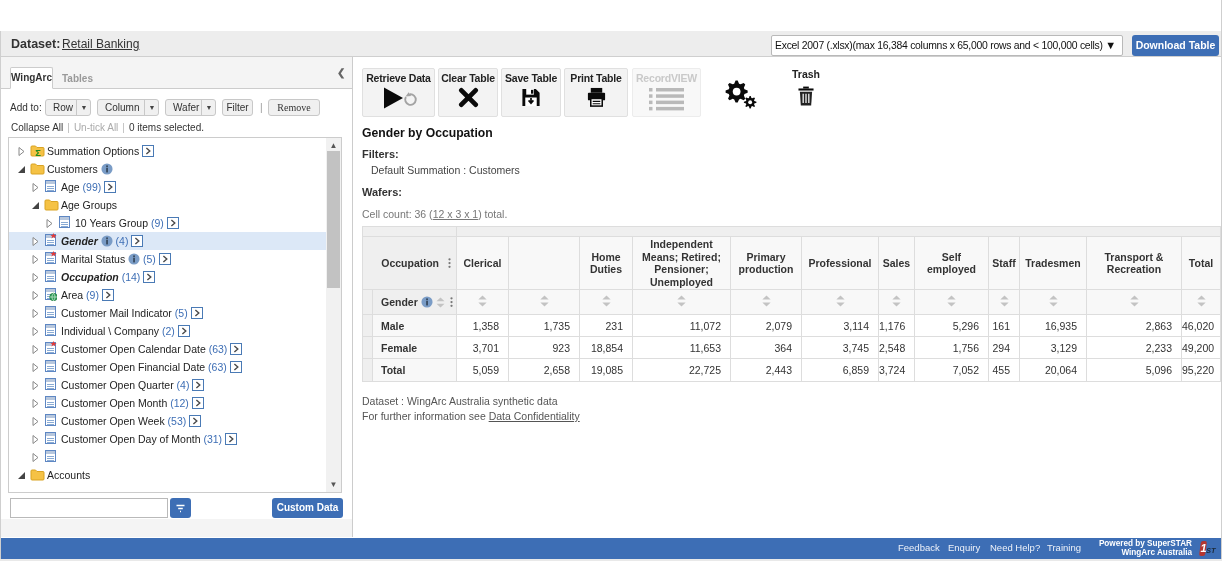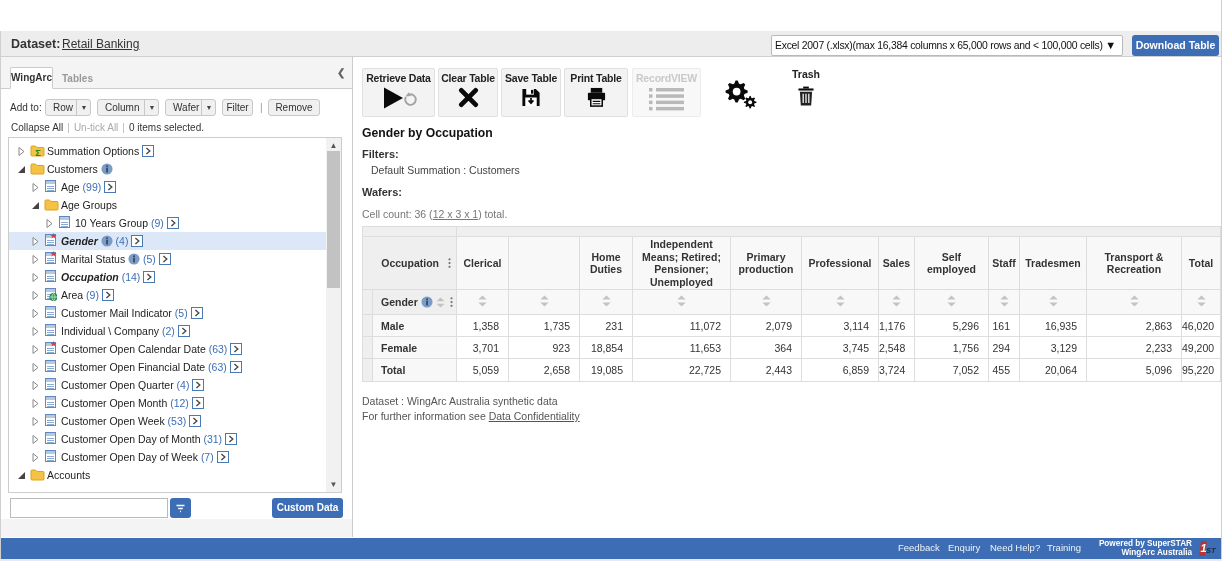--- a/index.html
+++ b/index.html
@@ -95,21 +95,21 @@
     <div id="lptop"></div>
     <div id="ftab">WingArc</div>
     <div id="ttab">Tables</div>
     <div id="pcollapse">❮</div>
     <div id="addto">Add to:</div>
     <div class="gbtn" style="left:45px; width:46px;"><span class="cap" style="width:30px;">Row</span><span class="dd">▼</span></div>
     <div class="gbtn" style="left:97px; width:62px;"><span class="cap" style="width:46px;">Column</span><span class="dd">▼</span></div>
     <div class="gbtn" style="left:165px; width:51px;"><span class="cap" style="width:35px;">Wafer</span><span class="dd">▼</span></div>
     <div class="gbtn" style="left:222px; width:31px; text-align:center; line-height:15px;">Filter</div>
     <div class="abs" style="left:260px; top:45px; color:#999; font-size:10px;">|</div>
-    <div class="gbtn" style="left:268px; width:52px; text-align:center; line-height:15px;">Remove</div>
+    <div class="gbtn" style="left:268px; width:52px; text-align:center; line-height:15px;font-family:Liberation Serif, serif;">Remove</div>
     <div id="colrow"><span class="a">Collapse All</span><span class="s">|</span><span class="d">Un-tick All</span><span class="s">|</span><span class="a">0 items selected.</span></div>
     <div id="tree">
         <div style="height:4px"></div>
         <div class="trow">
           <span class="in" style="left:8px"><svg class="arr-c" width="9" height="9" viewBox="0 0 9 9">
               <path d="M2 0.5 L7 4.5 L2 8.5 Z" fill="#fff" stroke="#888" stroke-width="1"></path>
             </svg></span>
           <span class="in" style="left:21px"><svg class="ic" width="15" height="13" viewBox="0 0 15 13" style="vertical-align:-2px;">
               <path d="M1 3 Q1 2 2 2 L5.5 2 L7 3.5 L13 3.5 Q14 3.5 14 4.5 L14 11 Q14 12 13 12 L2 12 Q1 12 1 11 Z" fill="#f5c245" stroke="#d9a323" stroke-width="1"></path>
               <rect x="4.5" y="4.5" width="7" height="7.5" fill="#f5c245"></rect>
@@ -397,24 +397,20 @@
           <span class="in" style="left:22px"><svg class="arr-c" width="9" height="9" viewBox="0 0 9 9">
               <path d="M2 0.5 L7 4.5 L2 8.5 Z" fill="#fff" stroke="#888" stroke-width="1"></path>
             </svg></span>
           <span class="in" style="left:35px"><svg class="ic" width="13" height="14" viewBox="0 0 13 14" shape-rendering="crispEdges" style="vertical-align:-2px;">
               <rect x="1" y="1" width="11" height="12" fill="#5e87c3"></rect>
               <rect x="2" y="2" width="9" height="10" fill="#fff"></rect>
               <rect x="2" y="2" width="9" height="3" fill="#b7c7dd"></rect>
               <rect x="3" y="6.5" width="7" height="1" fill="#8aabd4"></rect>
               <rect x="3" y="8.5" width="7" height="1" fill="#8aabd4"></rect>
               <rect x="3" y="10.5" width="7" height="1" fill="#8aabd4"></rect>
-            </svg></span>
-          <span class="in" style="left:52px">Customer Open Day of Week <span class="cnt">(7)</span> <svg width="12" height="12" viewBox="0 0 12 12" style="vertical-align:-2px;">
-              <rect x="0.5" y="0.5" width="11" height="11" fill="#fff" stroke="#4a7ab5"></rect>
-              <path d="M4.4 3 L7.8 6 L4.4 9" fill="none" stroke="#4a4a4a" stroke-width="1.4"></path>
             </svg></span>
         </div>
         <div class="trow">
           <span class="in" style="left:8px"><svg class="arr-c" width="9" height="9" viewBox="0 0 9 9">
               <path d="M8 1 L8 8 L1 8 Z" fill="#444"></path>
             </svg></span>
           <span class="in" style="left:21px"><svg class="ic" width="15" height="13" viewBox="0 0 15 13" style="vertical-align:-2px;">
               <path d="M1 3 Q1 2 2 2 L5.5 2 L7 3.5 L13 3.5 Q14 3.5 14 4.5 L14 11 Q14 12 13 12 L2 12 Q1 12 1 11 Z" fill="#f5c245" stroke="#d9a323" stroke-width="1"></path>
             </svg></span>
           <span class="in" style="left:38px">Accounts</span>

